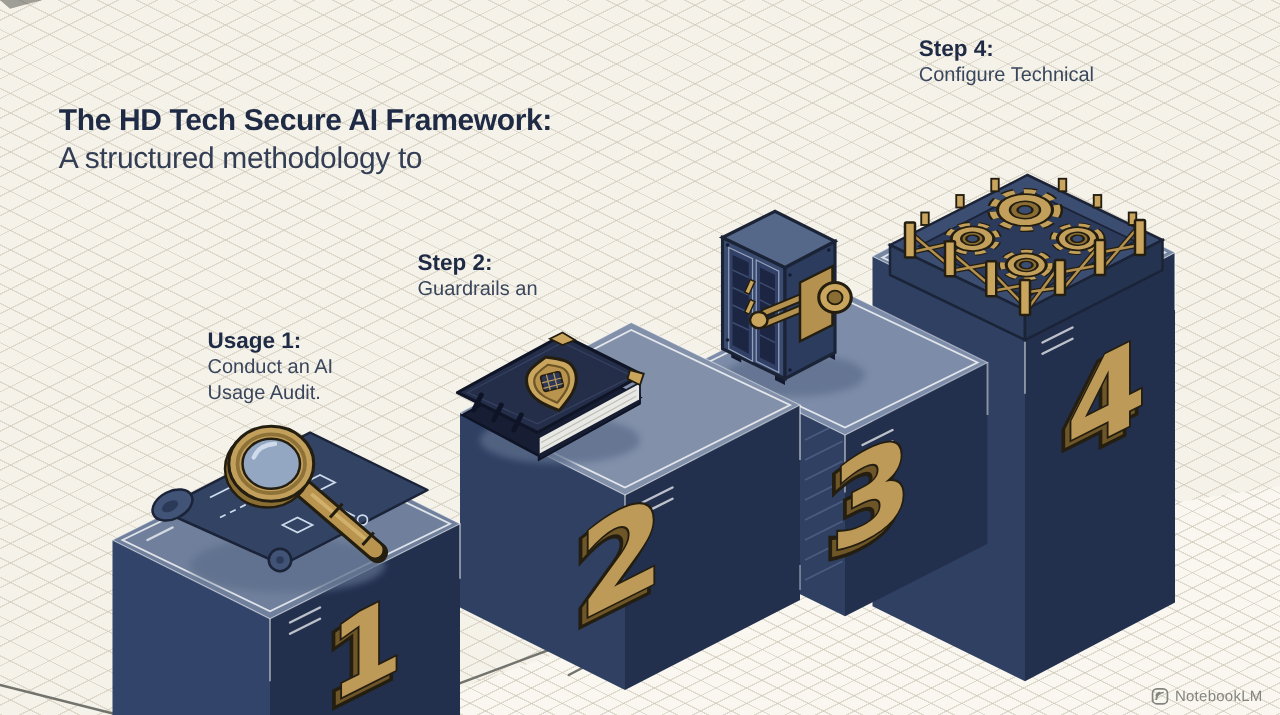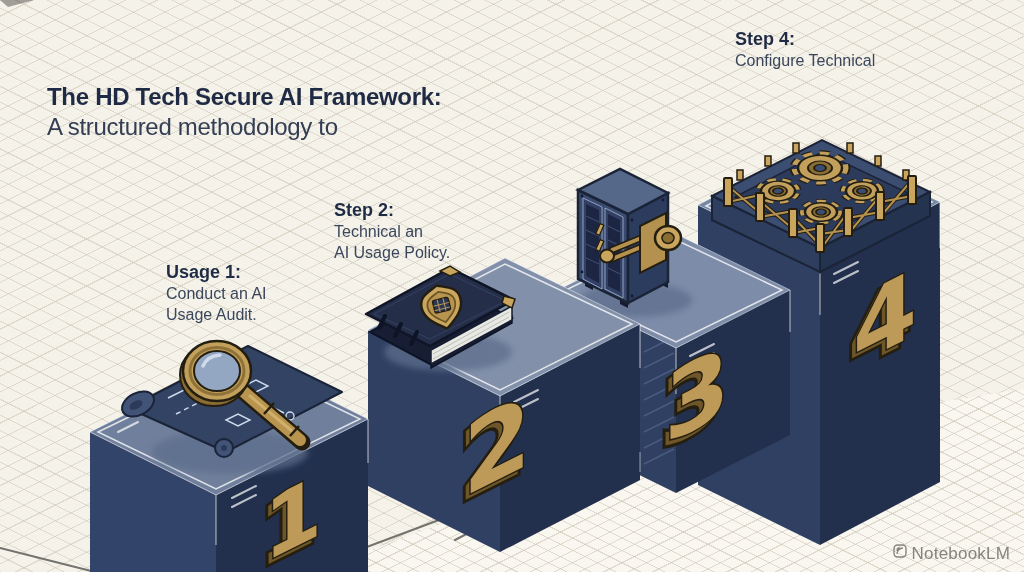--- a/index.html
+++ b/index.html
@@ -24,21 +24,21 @@
   .title-heading{font-size:24px;font-weight:bold;letter-spacing:-.3px;line-height:30px;}
   .title-line{font-size:24px;color:#333e54;letter-spacing:-.3px;line-height:30px;}
   .step-label{position:absolute;color:#1f2b45;}
   .step-heading{font-size:18px;font-weight:bold;line-height:22px;}
   .step-line{font-size:16px;color:#3a465c;line-height:21px;}
   .s1{left:166px;top:261px;}
   .s2{left:334px;top:185px;margin-top:14px;}
   .s3{left:552px;top:91px;}
   .s4{left:735px;top:28px;}
   .watermark{position:absolute;right:14px;bottom:8px;display:flex;gap:5px;
-    color:#85857f;font-size:17px;letter-spacing:.2px;}
+    color:#85857f;font-size:12px;letter-spacing:.2px;}
   .num{font-family:"DejaVu Sans", sans-serif;font-weight:bold;text-anchor:middle;paint-order:stroke;}
   .num.extrude{fill:#6e5628;stroke:#241e10;stroke-width:6px;}
   .num.main{fill:#bd9a58;stroke:#241e10;stroke-width:3px;}
   .edgeLight{stroke:rgba(255,255,255,.78);stroke-width:1.5;fill:none;}
   .dash{stroke:rgba(255,255,255,.7);stroke-width:2;fill:none;stroke-linecap:round;}
   .groundline{stroke:#73736e;stroke-width:2;fill:none;stroke-linecap:round;}
   .doodle{stroke:#d6e4f4;stroke-width:1.4;fill:none;opacity:.95;}
 </style>
 </head>
 <body>
@@ -275,22 +275,21 @@
     <div class="title-line">A structured methodology to</div>
   </div>
 
   <div class="step-label s1">
     <div class="step-heading">Usage 1:</div>
     <div class="step-line">Conduct an AI</div>
     <div class="step-line">Usage Audit.</div>
   </div>
   <div class="step-label s2">
     <div class="step-heading">Step 2:</div>
-    <div class="step-line">Technical an</div>
-    <div class="step-line">AI Usage Policy.</div>
+    <div class="step-line">Guardrails an</div>
   </div>
   <div class="step-label s4">
     <div class="step-heading">Step 4:</div>
     <div class="step-line">Configure Technical</div>
   </div>
 
   <div class="watermark">
     <svg width="14" height="14" viewBox="0 0 14 14">
       <rect x="1" y="1" width="12" height="12" rx="3.5" fill="none" stroke="#85857f" stroke-width="1.4"></rect>
       <path d="M4,10 a6,6 0 0 1 6,-6 M4,7 a3,3 0 0 1 3,-3" fill="none" stroke="#85857f" stroke-width="1.3"></path>

